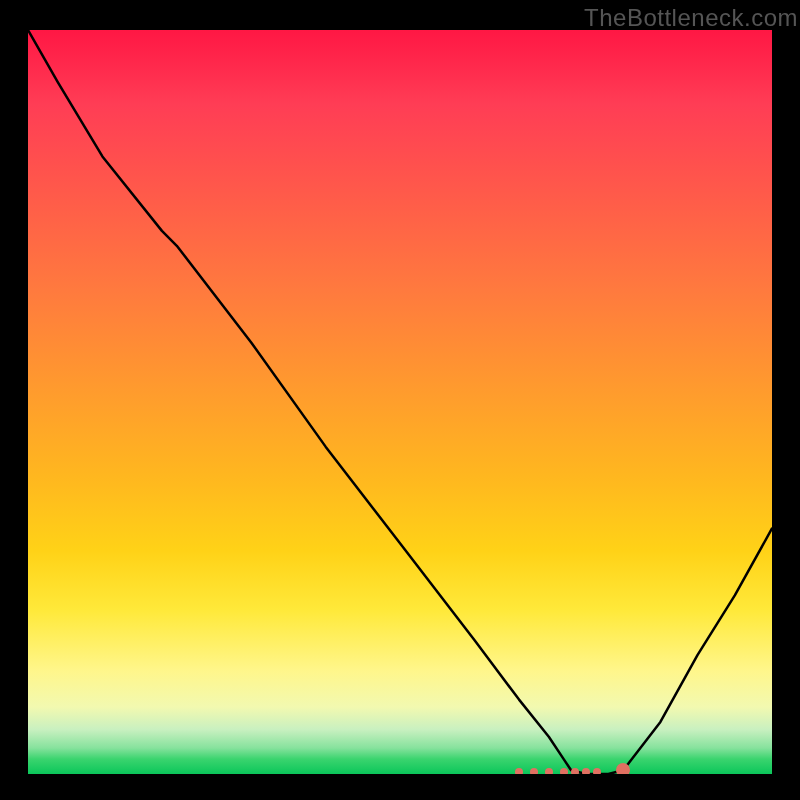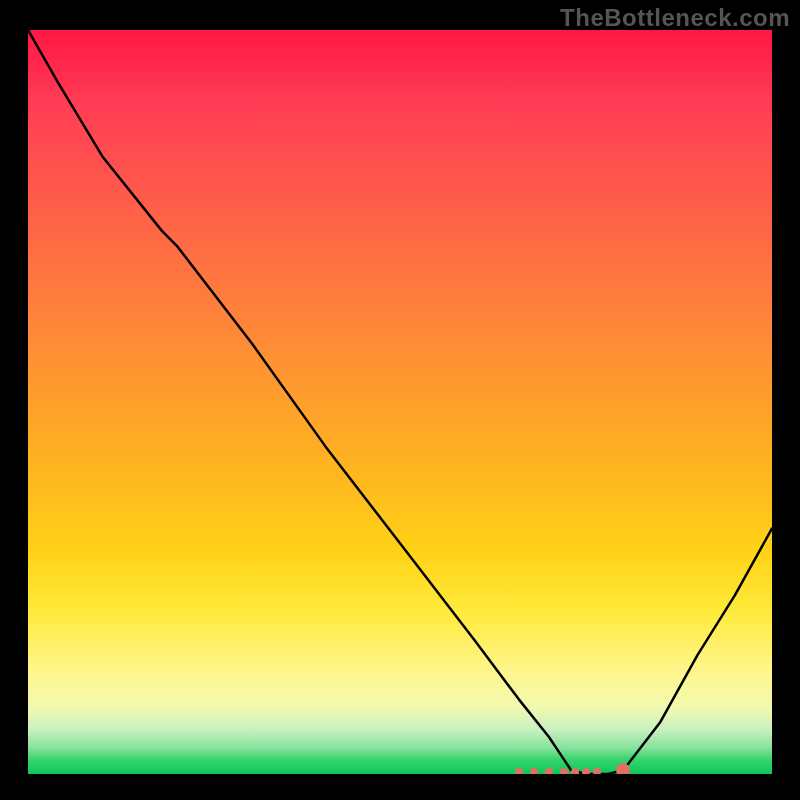--- a/index.html
+++ b/index.html
@@ -12,24 +12,24 @@
     overflow: hidden;
   }
   .stage {
     position: relative;
     width: 800px;
     height: 800px;
   }
   .watermark {
     position: absolute;
     top: 4px;
-    right: 10px;
+    right: 2px;
     color: #555;
     font-size: 24px;
-    font-weight: 700;
+    font-weight: 400;
     letter-spacing: 0.5px;
     z-index: 10;
   }
   .plot {
     position: absolute;
     left: 28px;
     top: 30px;
     width: 744px;
     height: 744px;
     background: linear-gradient(to bottom,

